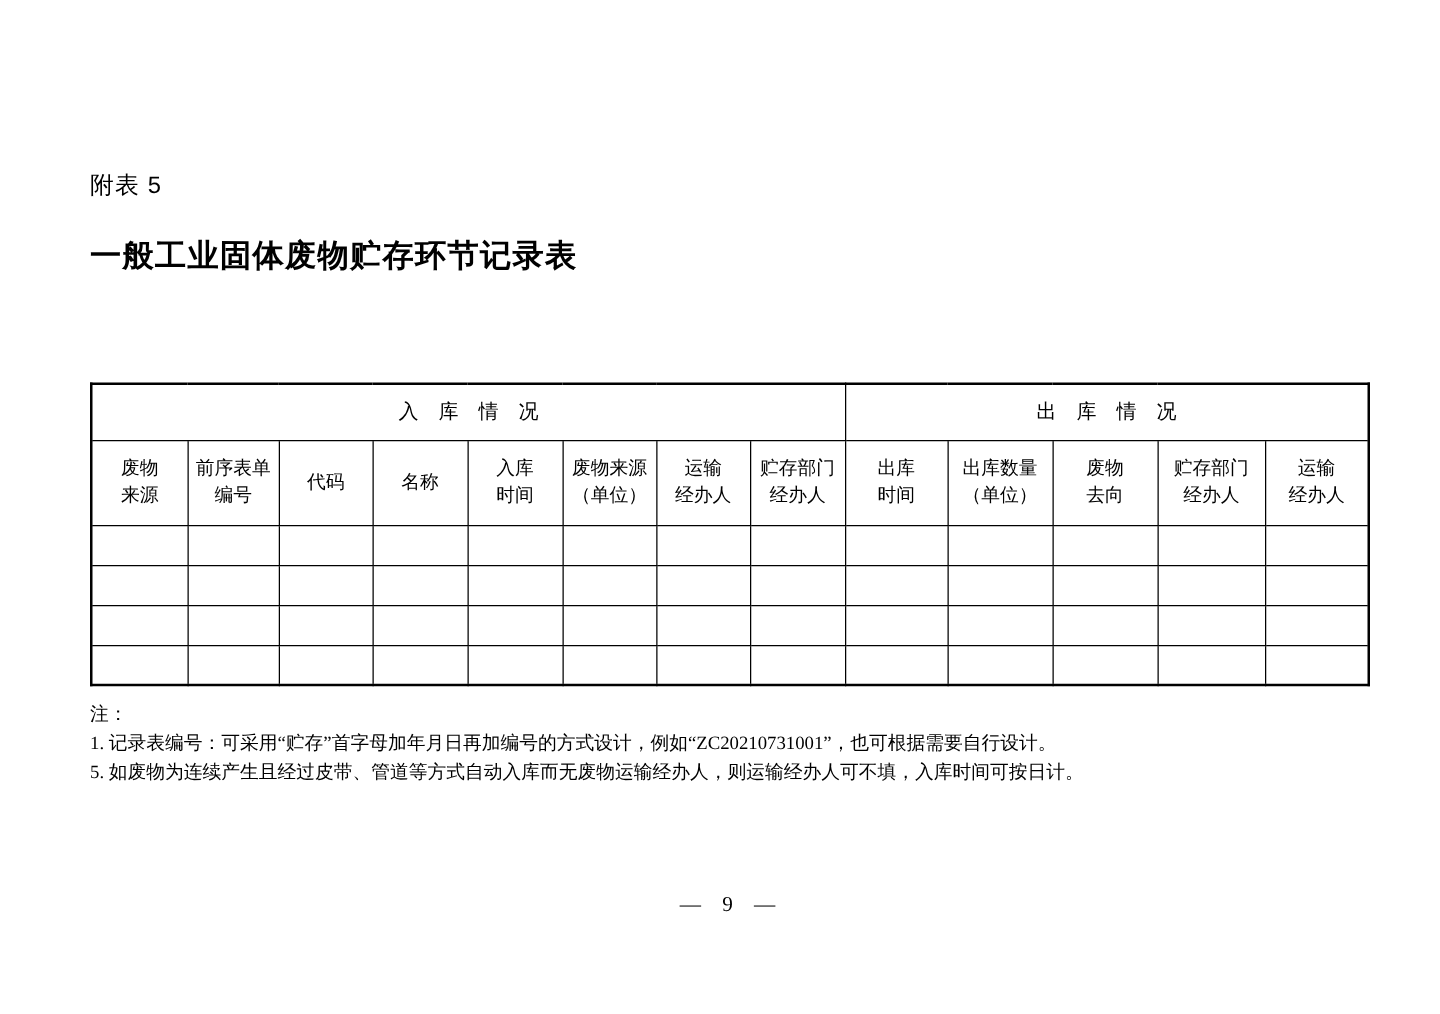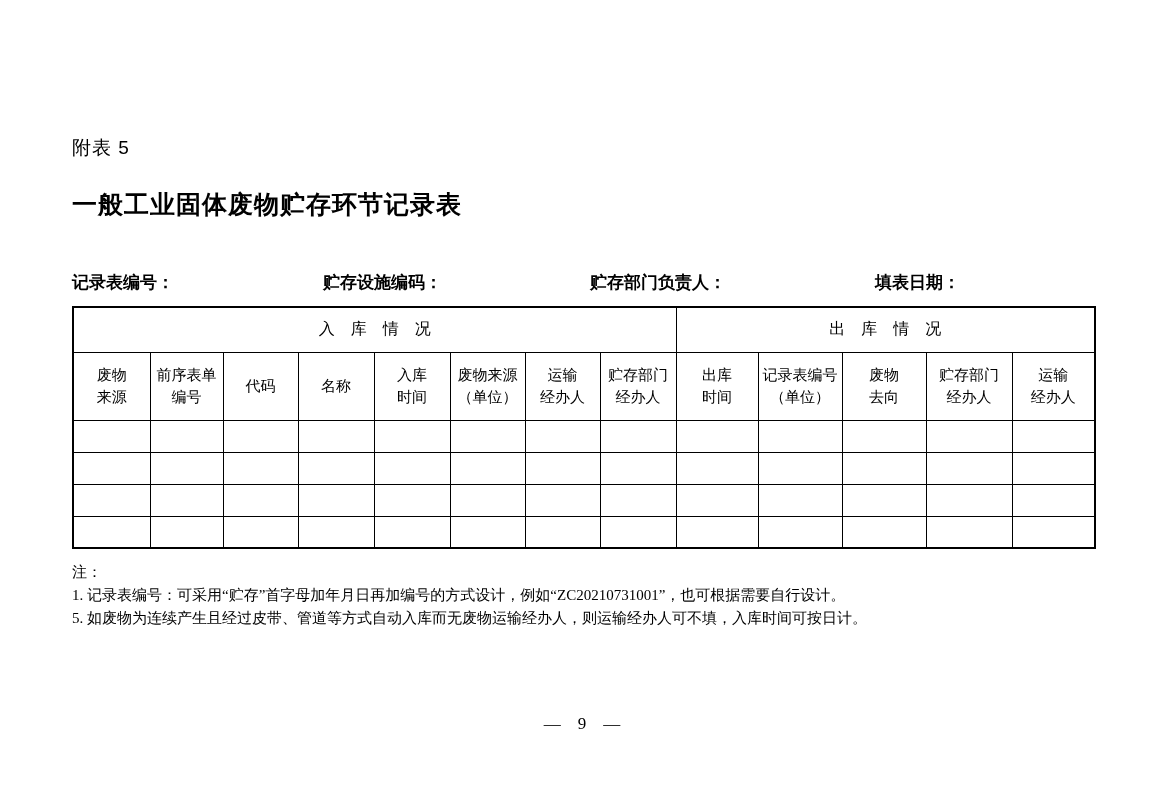--- a/index.html
+++ b/index.html
@@ -101,26 +101,20 @@
 </style>
 </head>
 <body>
 
 <div class="page">
 
   <div class="appendix-label">附表 5</div>
 
   <div class="doc-title">一般工业固体废物贮存环节记录表</div>
 
-  <div class="meta-row">
-    <span class="meta-label meta-record">记录表编号：</span>
-    <span class="meta-label meta-facility">贮存设施编码：</span>
-    <span class="meta-label meta-manager">贮存部门负责人：</span>
-    <span class="meta-label meta-date">填表日期：</span>
-  </div>
 
   <table class="record-table">
     <colgroup>
       <col style="width:77px">
         <col style="width:73px">
         <col style="width:75px">
       <col style="width:76px">
         <col style="width:76px">
         <col style="width:75px">
       <col style="width:75px">
@@ -146,21 +140,21 @@
         <th>入库
 时间</th>
         <th>废物来源
 （单位）</th>
         <th>运输
 经办人</th>
         <th>贮存部门
 经办人</th>
         <th>出库
 时间</th>
-        <th>记录表编号
+        <th>出库数量
 （单位）</th>
         <th>废物
 去向</th>
         <th>贮存部门
 经办人</th>
         <th>运输
 经办人</th>
       </tr>
     </thead>
     <tbody id="record-table-body">

